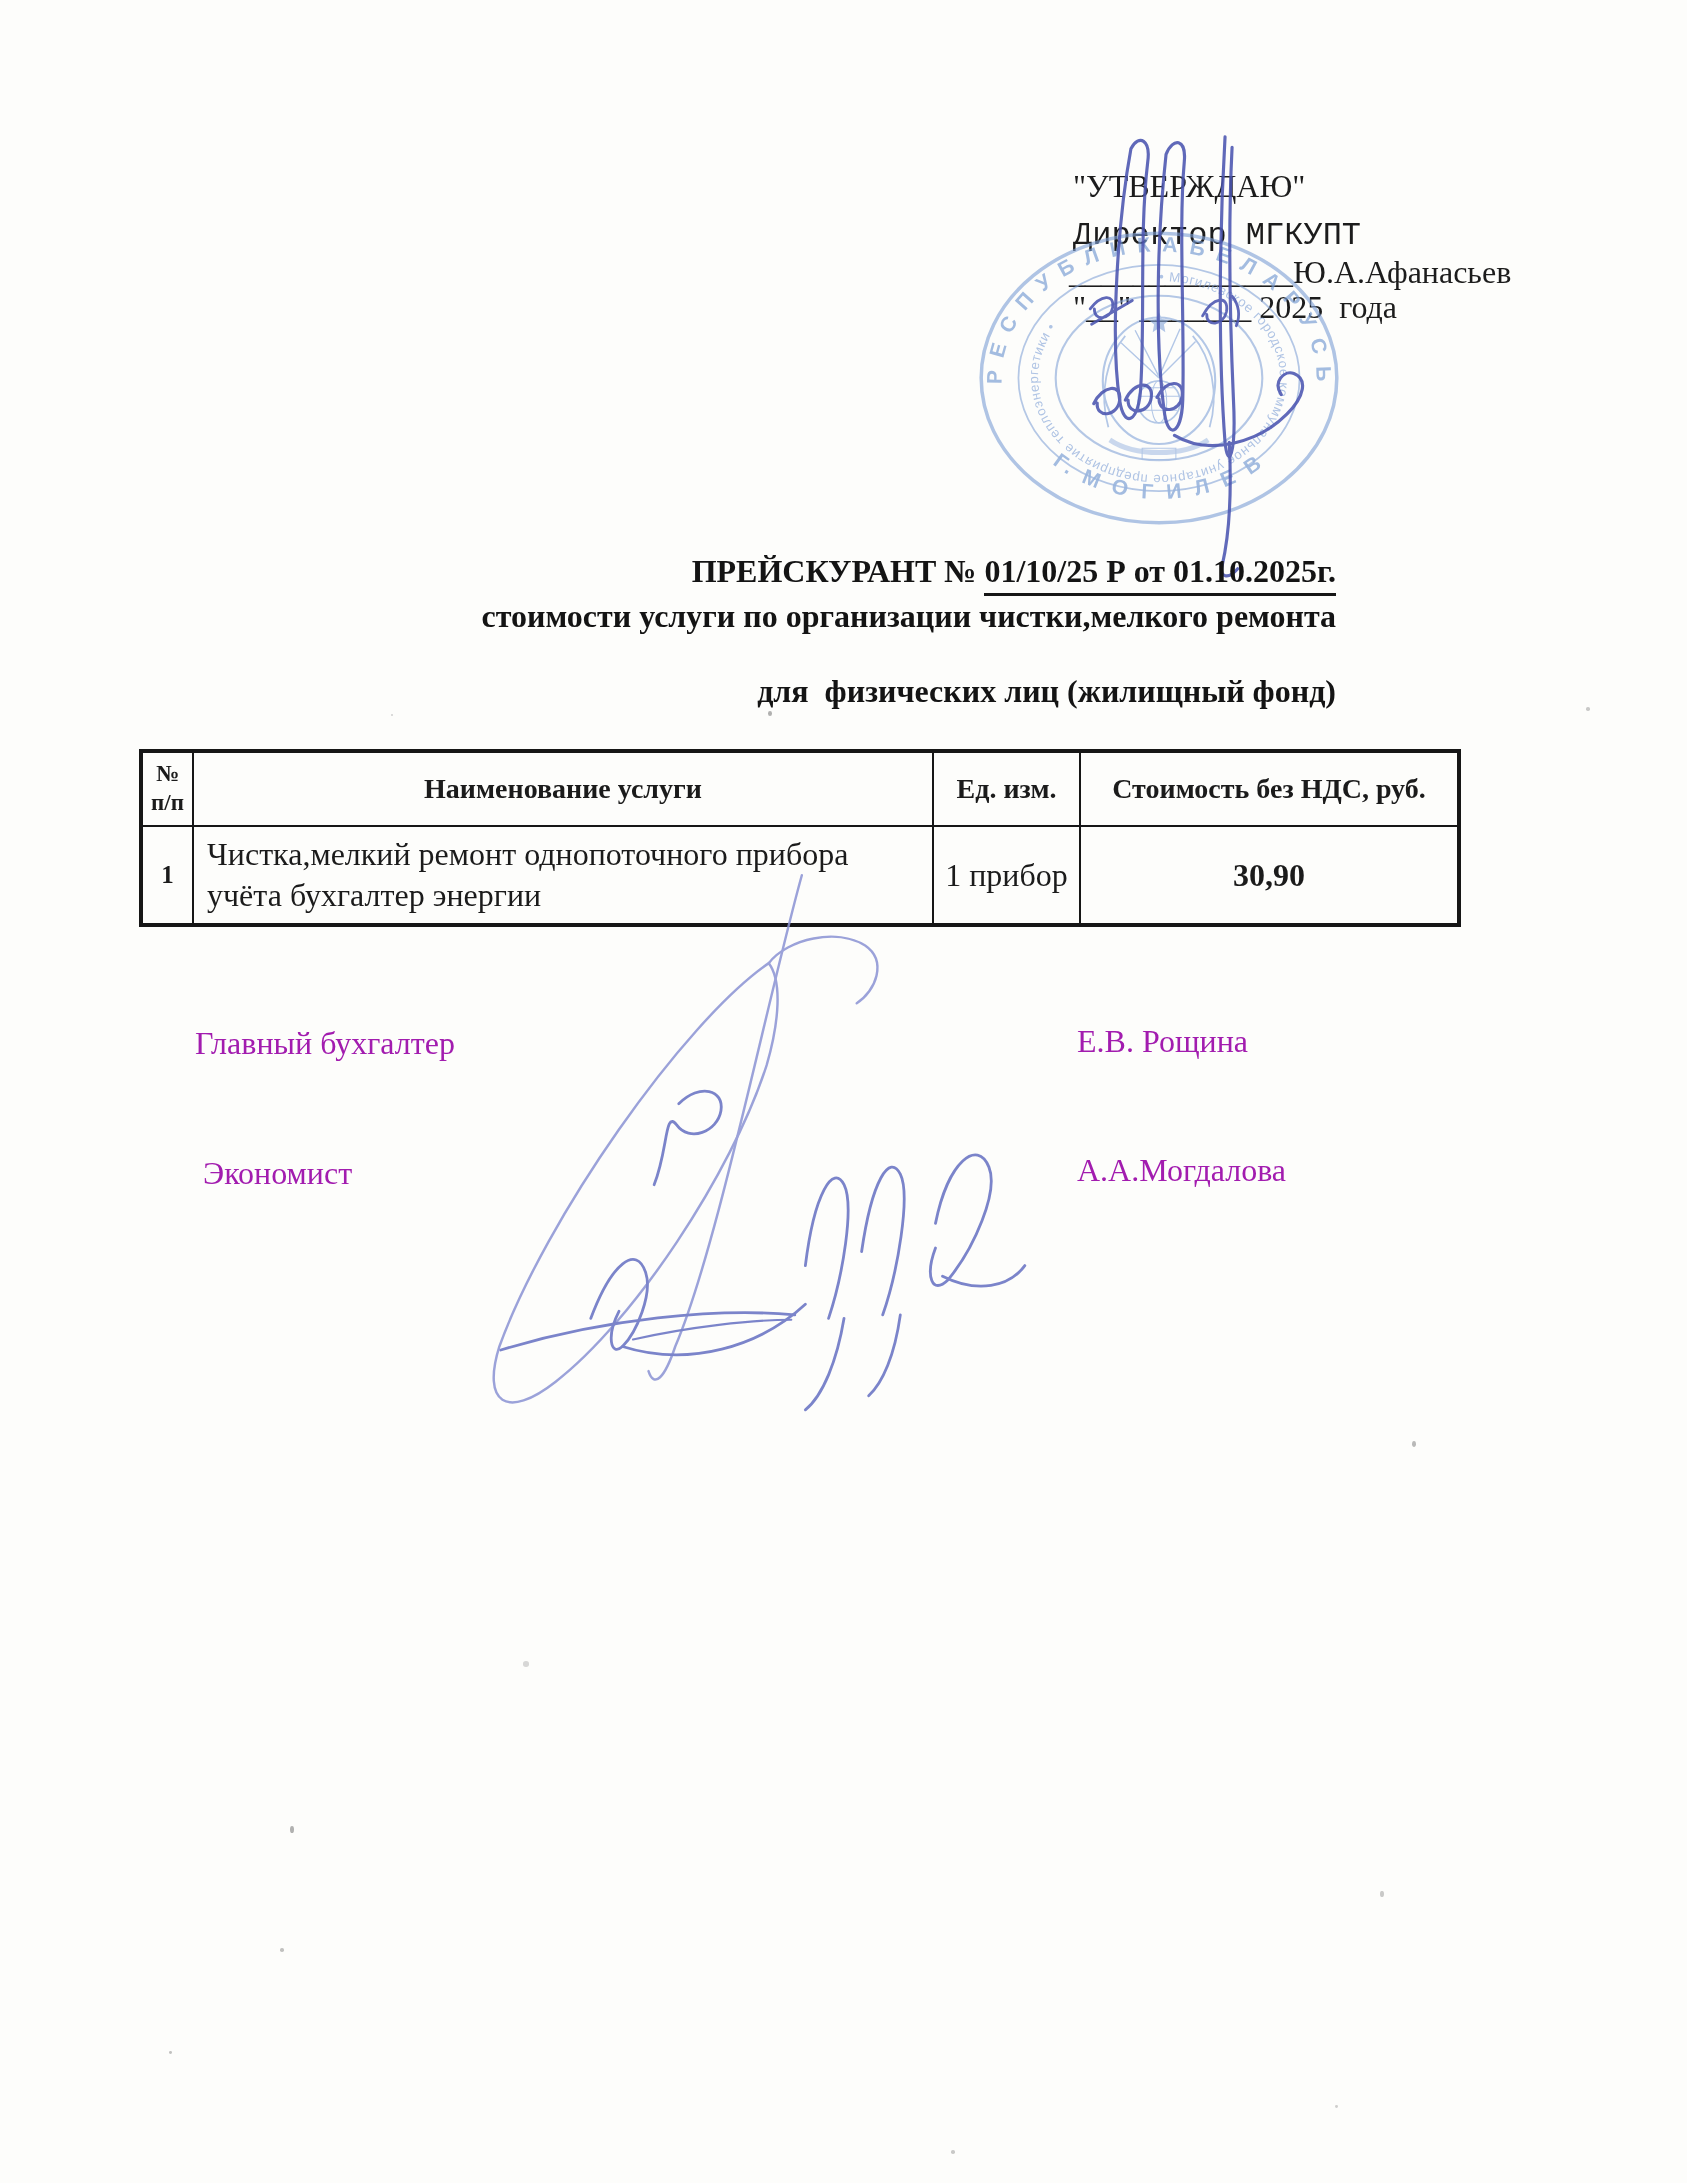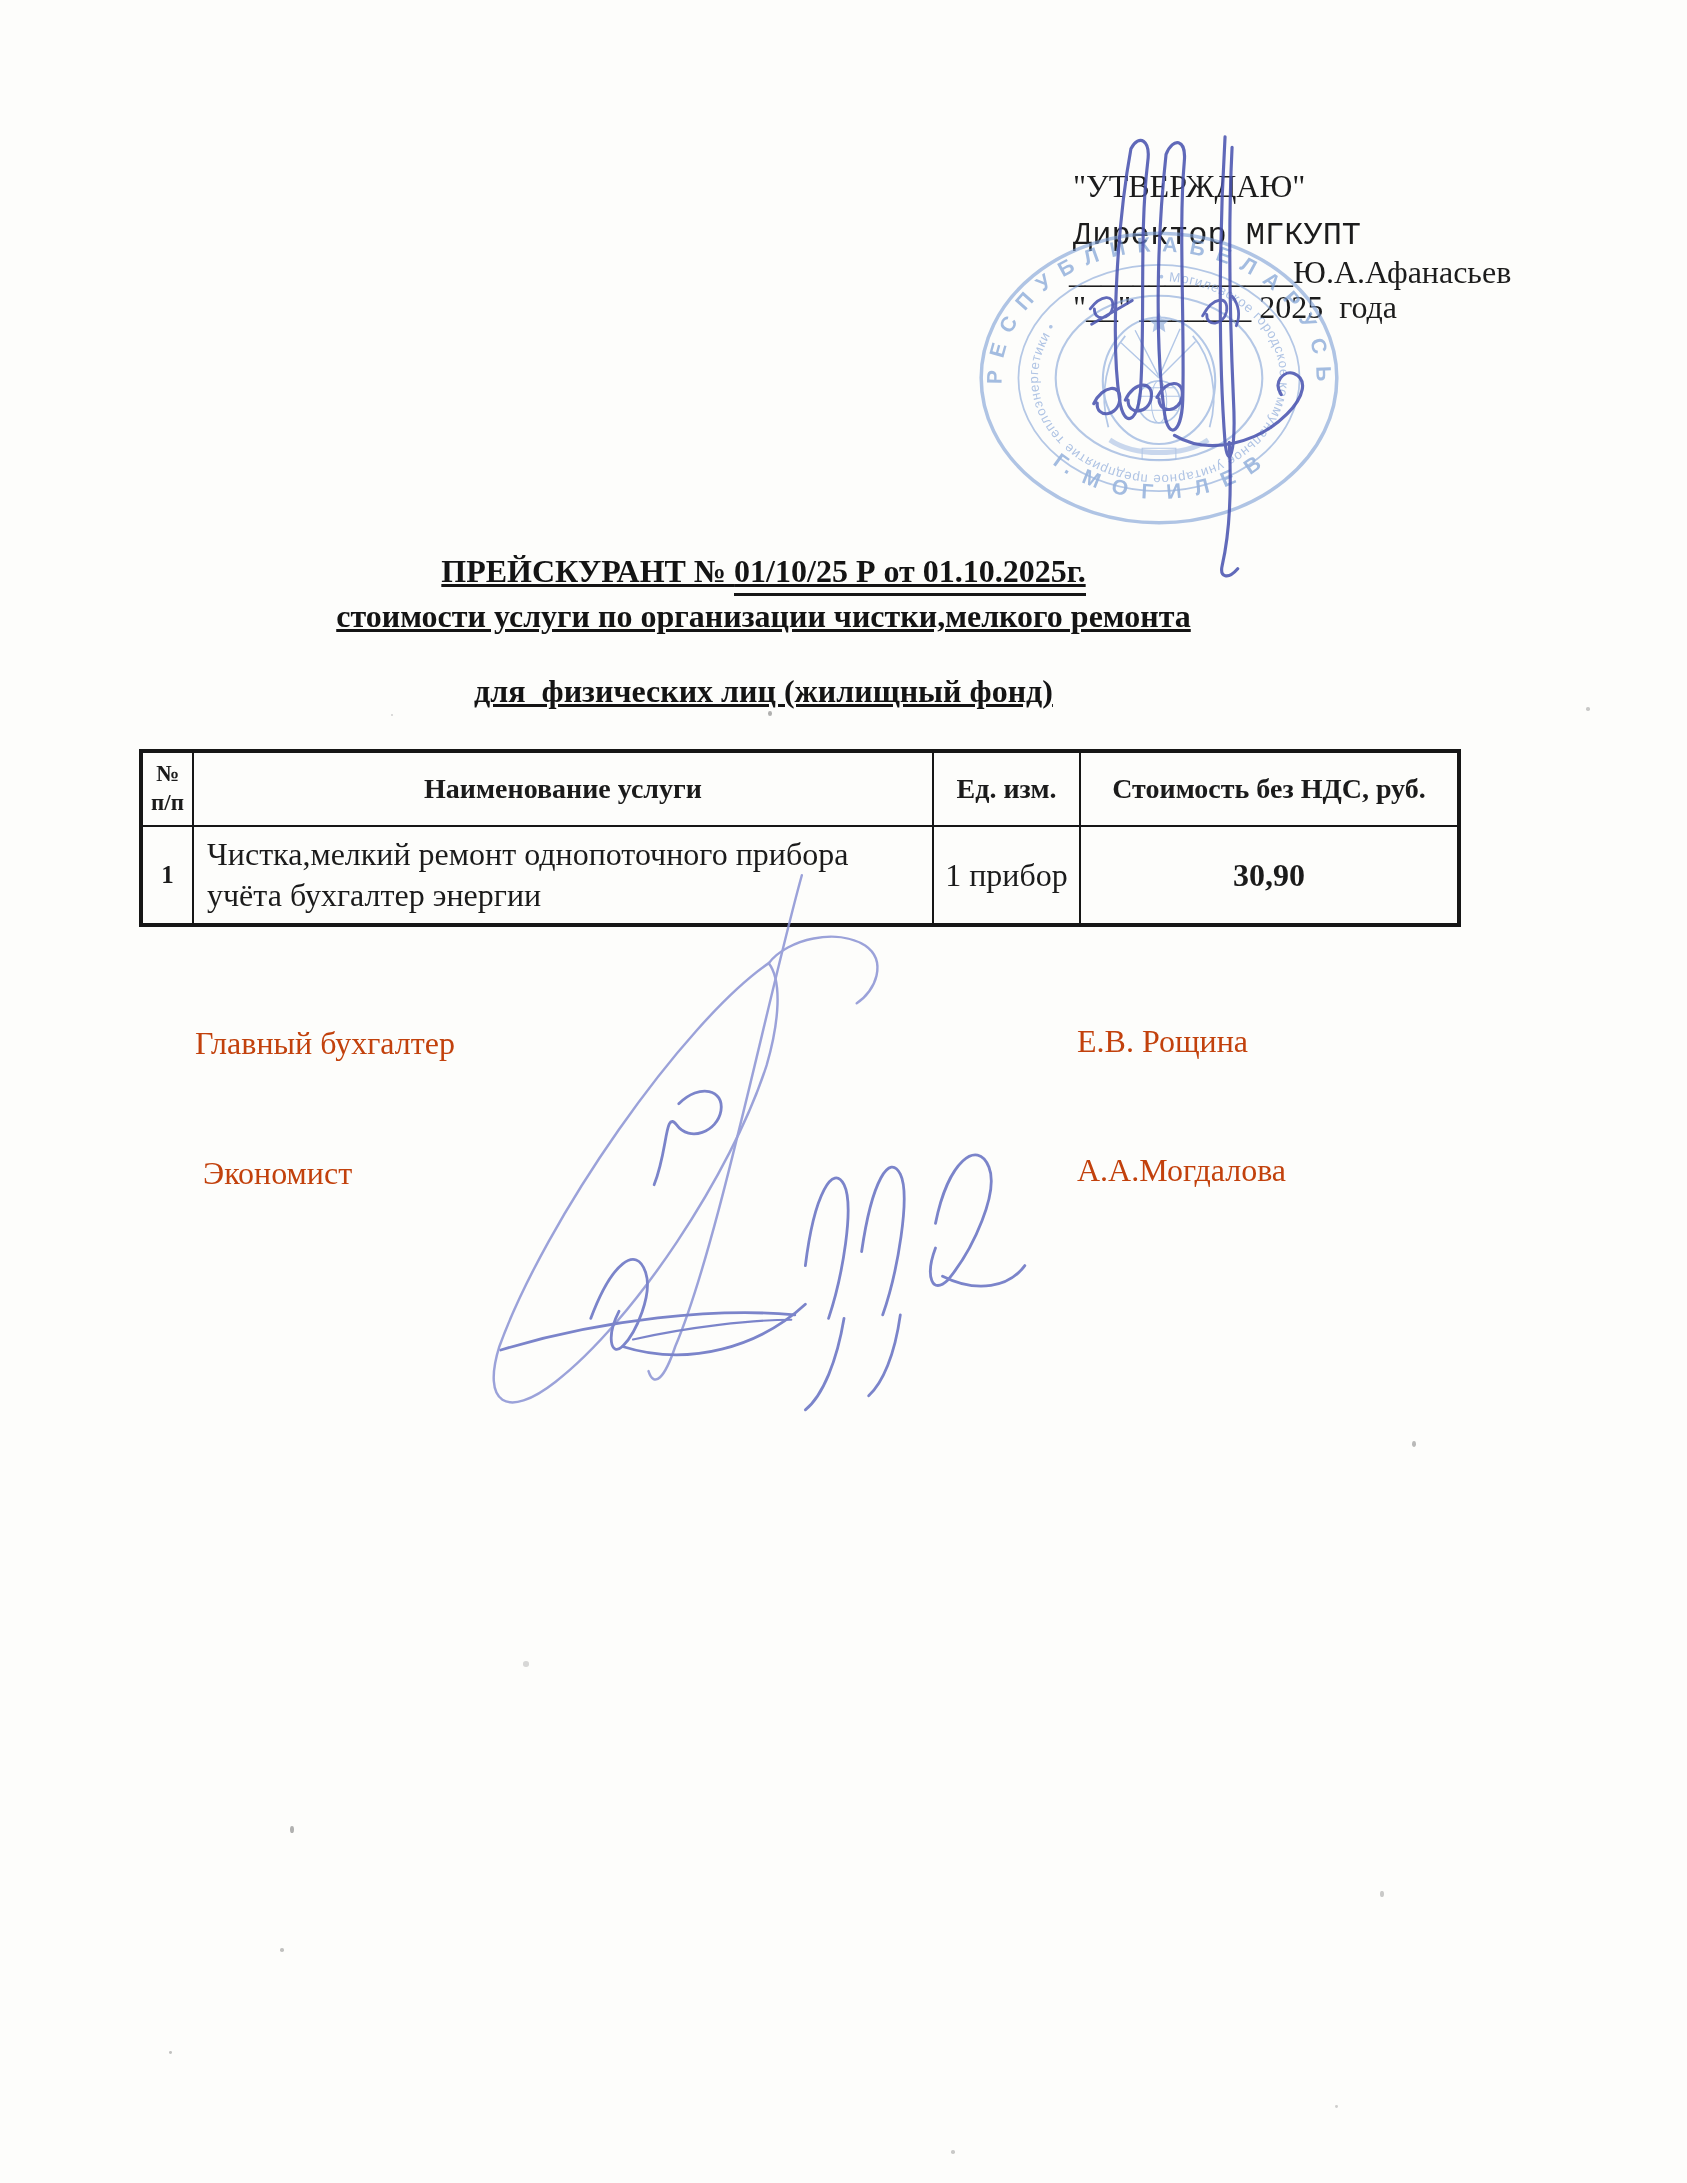--- a/index.html
+++ b/index.html
@@ -3,40 +3,40 @@
 <meta charset="utf-8">
 <style>
   html,body{margin:0;padding:0;background:#e8e8e8;}
   .page{
     position:relative;width:1688px;height:2183px;background:#fdfdfb;
     font-family:"Liberation Serif","DejaVu Serif",serif;color:#1b1b1b;overflow:hidden;
   }
   
   .appr-line{position:absolute;font-size:32px;line-height:1.1;white-space:pre;color:#1c1c1c;}
   
-  .t-line{position:absolute;left:201px;width:1125px;text-align:center;font-weight:bold;
-          font-size:32px;line-height:1.1;white-space:pre;color:#141414;text-decoration:underline;}
+  .t-line{position:absolute;left:211px;width:1125px;text-align:right;font-weight:bold;
+          font-size:32px;line-height:1.1;white-space:pre;color:#141414;}
   .t-underline{border-bottom:3.5px solid #161616;padding-bottom:3.5px;}
   
   table.price{border-collapse:collapse;table-layout:fixed;position:absolute;left:139px;top:749px;
               width:1318px;background:transparent;}
   table.price, table.price td, table.price th{border:2.1px solid #161616;}
   table.price{border-width:4.2px;}
   table.price th{font-weight:bold;vertical-align:middle;text-align:center;padding:0;}
   table.price thead tr{height:75px;}
   table.price tbody tr{height:99px;}
   th.h-num{font-size:23px;line-height:1.25;}
   th.h-name,th.h-unit,th.h-cost{font-size:28px;}
   td{vertical-align:middle;padding:0;}
   td.c-num{text-align:center;font-size:25px;font-weight:bold;}
   td.c-name{font-size:32px;line-height:1.28;padding-left:13px;text-align:left;}
   td.c-unit{font-size:32px;text-align:center;}
   td.c-cost{font-size:32px;font-weight:bold;text-align:center;margin-top:10px;}
   
-  .sig-label{position:absolute;font-size:32px;line-height:1;color:#c2410c;white-space:pre;}
+  .sig-label{position:absolute;font-size:32px;line-height:1;color:#a21caf;white-space:pre;}
   
   .stamp-svg{position:absolute;left:976px;top:229px;opacity:.72;}
   .sign-svg{position:absolute;}
   .speck{position:absolute;border-radius:50%;background:#666;}
 </style>
 </head>
 <body>
 
 <div class="page">
 

